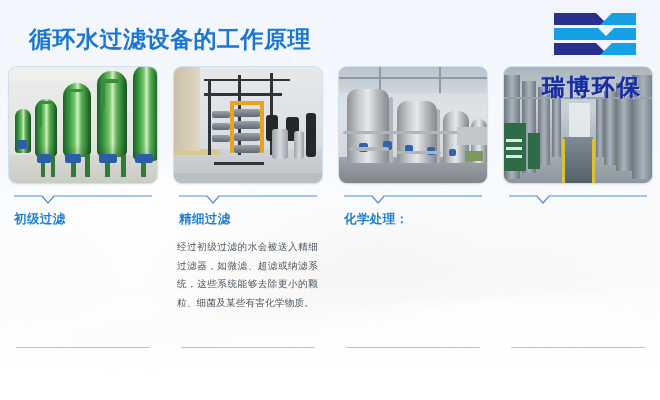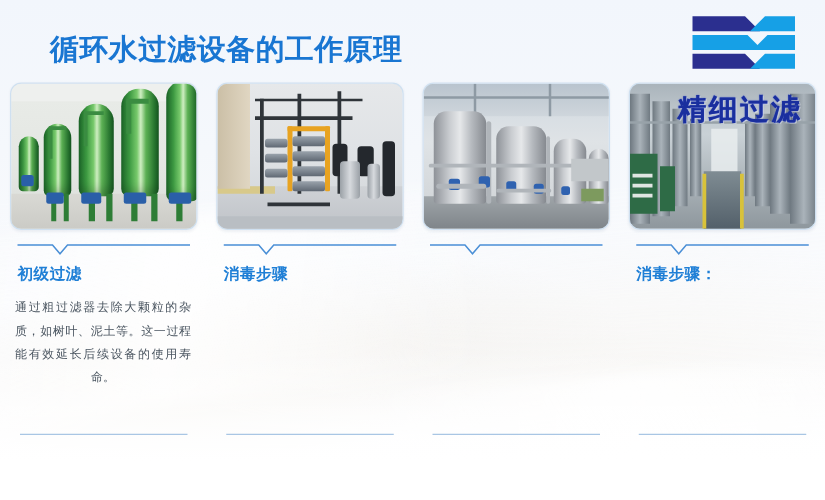--- a/index.html
+++ b/index.html
@@ -37,21 +37,21 @@
     background:linear-gradient(95deg, rgba(255,255,255,0) 0%, rgba(255,255,255,.9) 50%, rgba(255,255,255,0) 100%);
     transform:rotate(-4deg);
     filter:blur(5px);
   }
   .bg-bottomfade{
     position:absolute;left:0;right:0;bottom:0;height:120px;
     background:linear-gradient(180deg, rgba(255,255,255,0) 0%, #ffffff 75%);
   }
 
   
-  .header{position:absolute;left:11px;top:0;width:588px;height:62px;z-index:5;}
+  .header{position:absolute;left:0;top:0;width:588px;height:62px;z-index:5;}
   .page-title{
     position:absolute;left:29px;top:24px;
     font-size:23px;font-weight:bold;color:#1976d2;
     letter-spacing:.5px;white-space:nowrap;
   }
 
   
   .logo{position:absolute;right:22px;top:11px;width:86px;height:46px;z-index:6;}
   .logo svg{display:block;}
   .logo-word{
@@ -175,21 +175,21 @@
     <path d="M2 2 H44 L56 14 H2 Z" fill="#2b2f8f"></path>
     <path d="M60 2 H84 V14 H48 Z" fill="#16a0e6"></path>
 
     <path d="M2 17 H46 L58 29 H2 Z" fill="#16a0e6"></path>
     <path d="M62 17 H84 V29 H50 Z" fill="#16a0e6"></path>
 
     <path d="M2 32 H44 L56 44 H2 Z" fill="#2b2f8f"></path>
     <path d="M60 32 H84 V44 H48 Z" fill="#16a0e6"></path>
   </svg>
 </div>
-<div class="logo-word">精细过滤</div>
+<div class="logo-word">瑞博环保</div>
 
 <div class="cards">
 
   <div class="card">
     <div class="thumb t1">
       <i class="wall"></i>
       <i class="floor"></i>
       <i class="tank" style="left:6px;width:16px;height:44px;bottom:30px;"></i>
       <i class="tank" style="left:26px;width:22px;height:58px;"></i>
       <i class="tank" style="left:54px;width:28px;height:74px;"></i>
@@ -213,21 +213,20 @@
       <i class="valve" style="left:90px;width:18px;"></i>
       <i class="valve" style="left:126px;width:18px;"></i>
       <i class="valve" style="left:8px;width:10px;bottom:34px;"></i>
     </div>
     <div class="sep">
       <svg width="150" height="12" viewBox="0 0 150 12">
         <path d="M6 3 H34 L40 10 L46 3 H144" fill="none" stroke="#4a8fd6" stroke-width="1.2"></path>
       </svg>
     </div>
     <div class="card-title">初级过滤</div>
-    <div class="card-body">通过粗过滤器去除大颗粒的杂质，如树叶、泥土等。这一过程能有效延长后续设备的使用寿命。</div>
   </div>
 
   <div class="card wide">
     <div class="thumb t2">
       <i class="floor"></i>
       <i class="strip" style="width:46px;"></i>
       <i style="left:0;top:0;width:26px;height:84px;background:linear-gradient(90deg,#cbbfa6,#e0d6c2);"></i>
       <i class="post" style="left:34px;top:12px;width:3px;height:76px;"></i>
       <i class="post" style="left:64px;top:8px;width:3px;height:80px;"></i>
       <i class="post" style="left:96px;top:6px;width:3px;height:82px;"></i>
@@ -249,21 +248,22 @@
       <i class="ss" style="left:120px;top:64px;width:10px;height:28px;"></i>
       <i class="dark" style="left:132px;top:46px;width:10px;height:44px;"></i>
       <i class="post" style="left:40px;bottom:18px;width:50px;height:3px;"></i>
       <i style="left:0;bottom:0;width:150px;height:10px;background:#b9bec3;"></i>
     </div>
     <div class="sep">
       <svg width="150" height="12" viewBox="0 0 150 12">
         <path d="M6 3 H34 L40 10 L46 3 H144" fill="none" stroke="#4a8fd6" stroke-width="1.2"></path>
       </svg>
     </div>
-    <div class="card-title">消毒步骤</div>
+    <div class="card-title">精细过滤</div>
+    <div class="card-body">经过初级过滤的水会被送入精细过滤器，如微滤、超滤或纳滤系统，这些系统能够去除更小的颗粒、细菌及某些有害化学物质。</div>
   </div>
 
   <div class="card wide">
     <div class="thumb t3">
       <i class="roof"></i>
       <i class="beam" style="left:0;top:10px;width:150px;"></i>
       <i class="beam" style="left:40px;top:0;width:2px;height:26px;"></i>
       <i class="beam" style="left:100px;top:0;width:2px;height:26px;"></i>
       <i class="floor"></i>
       <i class="bigtank" style="left:8px;top:22px;width:42px;height:74px;"></i>
@@ -281,20 +281,21 @@
       <i class="pipe" style="left:10px;top:80px;width:40px;height:4px;"></i>
       <i class="pipe" style="left:58px;top:84px;width:44px;height:3px;"></i>
       <i style="left:118px;top:60px;width:30px;height:18px;background:#c2c7ca;"></i>
       <i style="left:126px;top:84px;width:18px;height:10px;background:#7d9a5e;"></i>
     </div>
     <div class="sep">
       <svg width="150" height="12" viewBox="0 0 150 12">
         <path d="M6 3 H34 L40 10 L46 3 H144" fill="none" stroke="#4a8fd6" stroke-width="1.2"></path>
       </svg>
     </div>
+    <div class="card-title">化学处理：</div>
   </div>
 
   <div class="card wide">
     <div class="thumb t4">
       <i class="ceil"></i>
       <i class="far"></i>
       <i class="aisle"></i>
       <i class="aisleline" style="left:58px;height:44px;"></i>
       <i class="aisleline" style="left:88px;height:44px;"></i>
       <i class="col" style="left:0;top:8px;width:16px;height:104px;"></i>
@@ -310,21 +311,20 @@
       <i style="left:2px;top:72px;width:16px;height:3px;background:#e0e6e2;"></i>
       <i style="left:2px;top:80px;width:16px;height:3px;background:#e0e6e2;"></i>
       <i style="left:2px;top:88px;width:16px;height:3px;background:#e0e6e2;"></i>
       <i style="left:0;top:30px;width:150px;height:2px;background:#98a2a9;"></i>
     </div>
     <div class="sep">
       <svg width="150" height="12" viewBox="0 0 150 12">
         <path d="M6 3 H34 L40 10 L46 3 H144" fill="none" stroke="#4a8fd6" stroke-width="1.2"></path>
       </svg>
     </div>
-    <div class="card-title">消毒步骤：</div>
   </div>
 
 </div>
 
 <div class="bottom-rules">
   <div class="rule">
       <b></b>
     </div>
   <div class="rule">
       <b></b>

